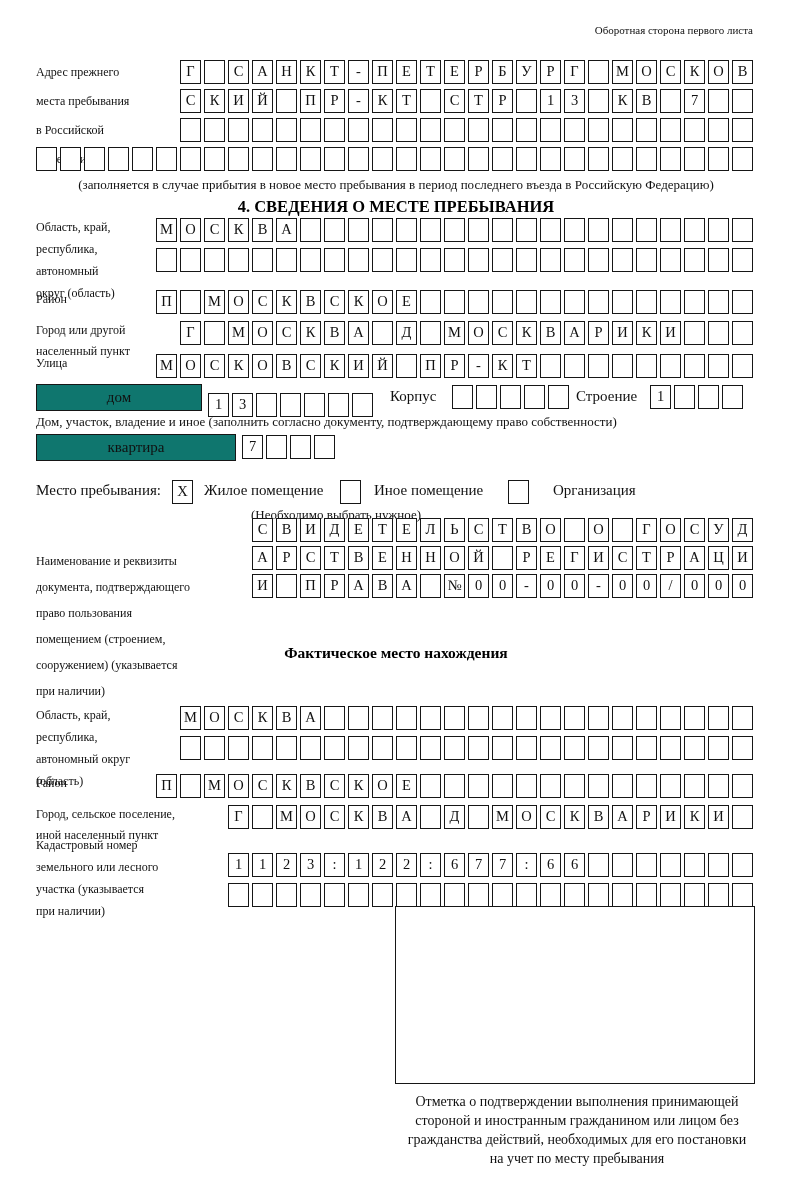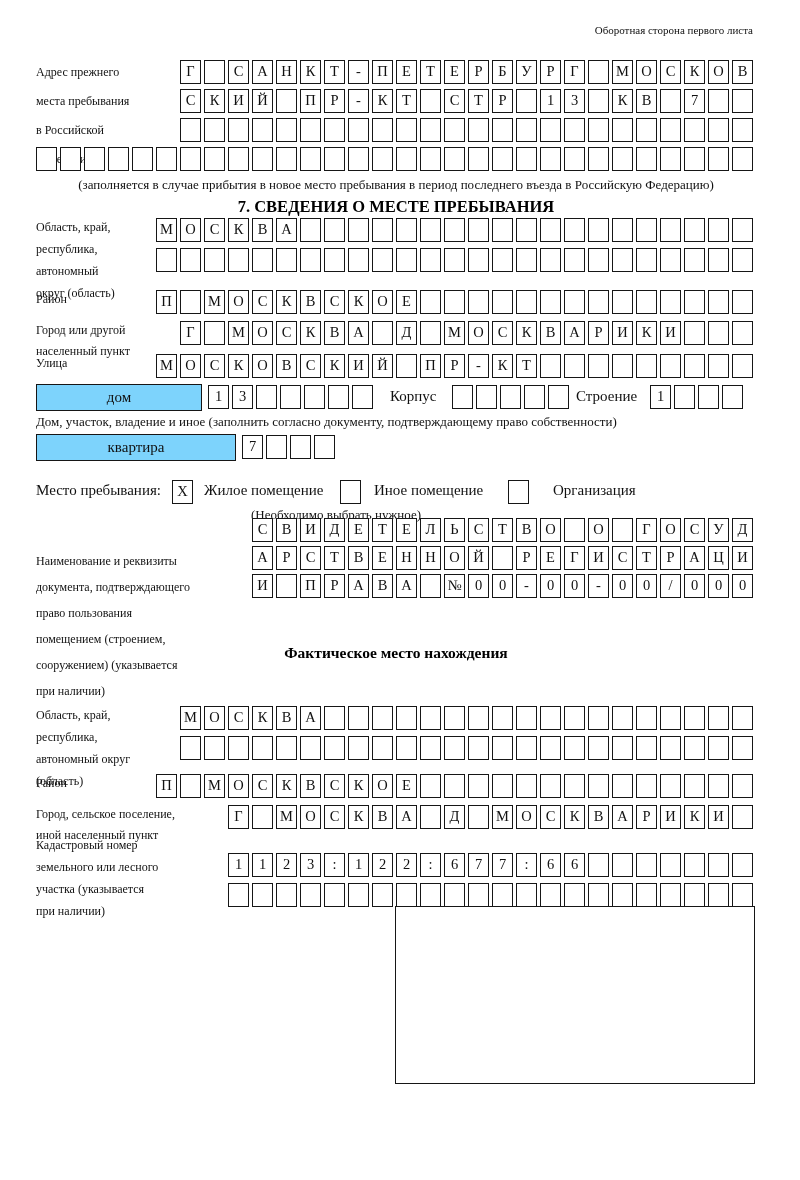--- a/index.html
+++ b/index.html
@@ -14,21 +14,21 @@
   .title{font-weight:bold;text-align:center;color:#000;}
   .cellrow{white-space:nowrap;height:32px;}
   .cell{
     display:inline-block;box-sizing:border-box;
     width:21px;height:24px;margin-right:3px;
     border:1.6px solid #161616;background:#fff;
     text-align:center;font-size:14.5px;line-height:21px;
     vertical-align:top;color:#111;
   }
   .widebox{
-    box-sizing:border-box;border:1.6px solid #161616;background:#7dd3fc;
+    box-sizing:border-box;border:1.6px solid #161616;background:#0f766e;
     height:27px;text-align:center;font-size:15px;line-height:24px;color:#111;font-family:Liberation Serif, serif;
   }
   .inlinelbl{font-size:15px;color:#111;white-space:nowrap;}
   .stampbox{box-sizing:border-box;border:1.8px solid #161616;background:#fff;}
 </style>
 </head>
 <body>
 
 <div class="page">
 
@@ -37,41 +37,41 @@
   <div class="abs lbl" style="left:36px;top:58px;width:142px;line-height:29px;">Адрес прежнего
 места пребывания
 в Российской
 Федерации</div>
   <div class="abs cellrow" style="left:180px;top:60px;"><span class="cell">Г</span><span class="cell"></span><span class="cell">С</span><span class="cell">А</span><span class="cell">Н</span><span class="cell">К</span><span class="cell">Т</span><span class="cell">-</span><span class="cell">П</span><span class="cell">Е</span><span class="cell">Т</span><span class="cell">Е</span><span class="cell">Р</span><span class="cell">Б</span><span class="cell">У</span><span class="cell">Р</span><span class="cell">Г</span><span class="cell"></span><span class="cell">М</span><span class="cell">О</span><span class="cell">С</span><span class="cell">К</span><span class="cell">О</span><span class="cell">В</span></div>
   <div class="abs cellrow" style="left:180px;top:89px;"><span class="cell">С</span><span class="cell">К</span><span class="cell">И</span><span class="cell">Й</span><span class="cell"></span><span class="cell">П</span><span class="cell">Р</span><span class="cell">-</span><span class="cell">К</span><span class="cell">Т</span><span class="cell"></span><span class="cell">С</span><span class="cell">Т</span><span class="cell">Р</span><span class="cell"></span><span class="cell">1</span><span class="cell">3</span><span class="cell"></span><span class="cell">К</span><span class="cell">В</span><span class="cell"></span><span class="cell">7</span><span class="cell"></span><span class="cell"></span></div>
   <div class="abs cellrow" style="left:180px;top:118px;"><span class="cell"></span><span class="cell"></span><span class="cell"></span><span class="cell"></span><span class="cell"></span><span class="cell"></span><span class="cell"></span><span class="cell"></span><span class="cell"></span><span class="cell"></span><span class="cell"></span><span class="cell"></span><span class="cell"></span><span class="cell"></span><span class="cell"></span><span class="cell"></span><span class="cell"></span><span class="cell"></span><span class="cell"></span><span class="cell"></span><span class="cell"></span><span class="cell"></span><span class="cell"></span><span class="cell"></span></div>
   <div class="abs cellrow" style="left:36px;top:147px;"><span class="cell"></span><span class="cell"></span><span class="cell"></span><span class="cell"></span><span class="cell"></span><span class="cell"></span><span class="cell"></span><span class="cell"></span><span class="cell"></span><span class="cell"></span><span class="cell"></span><span class="cell"></span><span class="cell"></span><span class="cell"></span><span class="cell"></span><span class="cell"></span><span class="cell"></span><span class="cell"></span><span class="cell"></span><span class="cell"></span><span class="cell"></span><span class="cell"></span><span class="cell"></span><span class="cell"></span><span class="cell"></span><span class="cell"></span><span class="cell"></span><span class="cell"></span><span class="cell"></span><span class="cell"></span></div>
   <div class="abs note" style="left:36px;top:177px;width:720px;text-align:center;">(заполняется в случае прибытия в новое место пребывания в период последнего въезда в Российскую Федерацию)</div>
 
-  <div class="abs title" style="left:36px;top:197px;width:720px;font-size:16.5px;">7. СВЕДЕНИЯ О МЕСТЕ ПРЕБЫВАНИЯ</div>
+  <div class="abs title" style="left:36px;top:197px;width:720px;font-size:16.5px;">4. СВЕДЕНИЯ О МЕСТЕ ПРЕБЫВАНИЯ</div>
 
   <div class="abs lbl" style="left:36px;top:216px;width:120px;line-height:22px;">Область, край,
 республика,
 автономный
 округ (область)</div>
   <div class="abs cellrow" style="left:156px;top:218px;"><span class="cell">М</span><span class="cell">О</span><span class="cell">С</span><span class="cell">К</span><span class="cell">В</span><span class="cell">А</span><span class="cell"></span><span class="cell"></span><span class="cell"></span><span class="cell"></span><span class="cell"></span><span class="cell"></span><span class="cell"></span><span class="cell"></span><span class="cell"></span><span class="cell"></span><span class="cell"></span><span class="cell"></span><span class="cell"></span><span class="cell"></span><span class="cell"></span><span class="cell"></span><span class="cell"></span><span class="cell"></span><span class="cell"></span></div>
   <div class="abs cellrow" style="left:156px;top:248px;"><span class="cell"></span><span class="cell"></span><span class="cell"></span><span class="cell"></span><span class="cell"></span><span class="cell"></span><span class="cell"></span><span class="cell"></span><span class="cell"></span><span class="cell"></span><span class="cell"></span><span class="cell"></span><span class="cell"></span><span class="cell"></span><span class="cell"></span><span class="cell"></span><span class="cell"></span><span class="cell"></span><span class="cell"></span><span class="cell"></span><span class="cell"></span><span class="cell"></span><span class="cell"></span><span class="cell"></span><span class="cell"></span></div>
 
   <div class="abs lbl" style="left:36px;top:292px;">Район</div>
   <div class="abs cellrow" style="left:156px;top:290px;"><span class="cell">П</span><span class="cell"></span><span class="cell">М</span><span class="cell">О</span><span class="cell">С</span><span class="cell">К</span><span class="cell">В</span><span class="cell">С</span><span class="cell">К</span><span class="cell">О</span><span class="cell">Е</span><span class="cell"></span><span class="cell"></span><span class="cell"></span><span class="cell"></span><span class="cell"></span><span class="cell"></span><span class="cell"></span><span class="cell"></span><span class="cell"></span><span class="cell"></span><span class="cell"></span><span class="cell"></span><span class="cell"></span><span class="cell"></span></div>
 
   <div class="abs lbl" style="left:36px;top:320px;width:142px;line-height:21px;">Город или другой
 населенный пункт</div>
   <div class="abs cellrow" style="left:180px;top:321px;"><span class="cell">Г</span><span class="cell"></span><span class="cell">М</span><span class="cell">О</span><span class="cell">С</span><span class="cell">К</span><span class="cell">В</span><span class="cell">А</span><span class="cell"></span><span class="cell">Д</span><span class="cell"></span><span class="cell">М</span><span class="cell">О</span><span class="cell">С</span><span class="cell">К</span><span class="cell">В</span><span class="cell">А</span><span class="cell">Р</span><span class="cell">И</span><span class="cell">К</span><span class="cell">И</span><span class="cell"></span><span class="cell"></span><span class="cell"></span></div>
 
   <div class="abs lbl" style="left:36px;top:356px;">Улица</div>
   <div class="abs cellrow" style="left:156px;top:354px;"><span class="cell">М</span><span class="cell">О</span><span class="cell">С</span><span class="cell">К</span><span class="cell">О</span><span class="cell">В</span><span class="cell">С</span><span class="cell">К</span><span class="cell">И</span><span class="cell">Й</span><span class="cell"></span><span class="cell">П</span><span class="cell">Р</span><span class="cell">-</span><span class="cell">К</span><span class="cell">Т</span><span class="cell"></span><span class="cell"></span><span class="cell"></span><span class="cell"></span><span class="cell"></span><span class="cell"></span><span class="cell"></span><span class="cell"></span><span class="cell"></span></div>
 
   <div class="abs widebox" style="left:36px;top:384px;width:166px;">дом</div>
-  <div class="abs cellrow" style="left:208px;top:385px;"><span class="cell">1</span><span class="cell">3</span><span class="cell"></span><span class="cell"></span><span class="cell"></span><span class="cell"></span><span class="cell"></span></div>
+  <div class="abs cellrow" style="left:208px;top:393px;"><span class="cell">1</span><span class="cell">3</span><span class="cell"></span><span class="cell"></span><span class="cell"></span><span class="cell"></span><span class="cell"></span></div>
   <div class="abs inlinelbl" style="left:390px;top:388px;">Корпус</div>
   <div class="abs cellrow" style="left:452px;top:385px;"><span class="cell"></span><span class="cell"></span><span class="cell"></span><span class="cell"></span><span class="cell"></span></div>
   <div class="abs inlinelbl" style="left:576px;top:388px;">Строение</div>
   <div class="abs cellrow" style="left:650px;top:385px;"><span class="cell">1</span><span class="cell"></span><span class="cell"></span><span class="cell"></span></div>
   <div class="abs widebox" style="left:36px;top:434px;width:200px;">квартира</div>
 
   <div class="abs note" style="left:36px;top:414px;width:720px;">Дом, участок, владение и иное (заполнить согласно документу, подтверждающему право собственности)</div>
   <div class="abs cellrow" style="left:242px;top:435px;"><span class="cell">7</span><span class="cell"></span><span class="cell"></span><span class="cell"></span></div>
 
   <div class="abs inlinelbl" style="left:36px;top:482px;">Место пребывания:</div>
@@ -110,14 +110,18 @@
   <div class="abs cellrow" style="left:228px;top:805px;"><span class="cell">Г</span><span class="cell"></span><span class="cell">М</span><span class="cell">О</span><span class="cell">С</span><span class="cell">К</span><span class="cell">В</span><span class="cell">А</span><span class="cell"></span><span class="cell">Д</span><span class="cell"></span><span class="cell">М</span><span class="cell">О</span><span class="cell">С</span><span class="cell">К</span><span class="cell">В</span><span class="cell">А</span><span class="cell">Р</span><span class="cell">И</span><span class="cell">К</span><span class="cell">И</span><span class="cell"></span></div>
 
   <div class="abs lbl" style="left:36px;top:834px;width:192px;line-height:22px;">Кадастровый номер
 земельного или лесного
 участка (указывается
 при наличии)</div>
   <div class="abs cellrow" style="left:228px;top:853px;"><span class="cell">1</span><span class="cell">1</span><span class="cell">2</span><span class="cell">3</span><span class="cell">:</span><span class="cell">1</span><span class="cell">2</span><span class="cell">2</span><span class="cell">:</span><span class="cell">6</span><span class="cell">7</span><span class="cell">7</span><span class="cell">:</span><span class="cell">6</span><span class="cell">6</span><span class="cell"></span><span class="cell"></span><span class="cell"></span><span class="cell"></span><span class="cell"></span><span class="cell"></span><span class="cell"></span></div>
   <div class="abs cellrow" style="left:228px;top:883px;"><span class="cell"></span><span class="cell"></span><span class="cell"></span><span class="cell"></span><span class="cell"></span><span class="cell"></span><span class="cell"></span><span class="cell"></span><span class="cell"></span><span class="cell"></span><span class="cell"></span><span class="cell"></span><span class="cell"></span><span class="cell"></span><span class="cell"></span><span class="cell"></span><span class="cell"></span><span class="cell"></span><span class="cell"></span><span class="cell"></span><span class="cell"></span><span class="cell"></span></div>
 
   <div class="abs stampbox" style="left:395px;top:906px;width:360px;height:178px;"></div>
+  <div class="abs note" style="left:387px;top:1092px;width:380px;text-align:center;font-size:14px;line-height:19px;">Отметка о подтверждении выполнения принимающей
+стороной и иностранным гражданином или лицом без
+гражданства действий, необходимых для его постановки
+на учет по месту пребывания</div>
 
 </div>
 
 </body></html>

